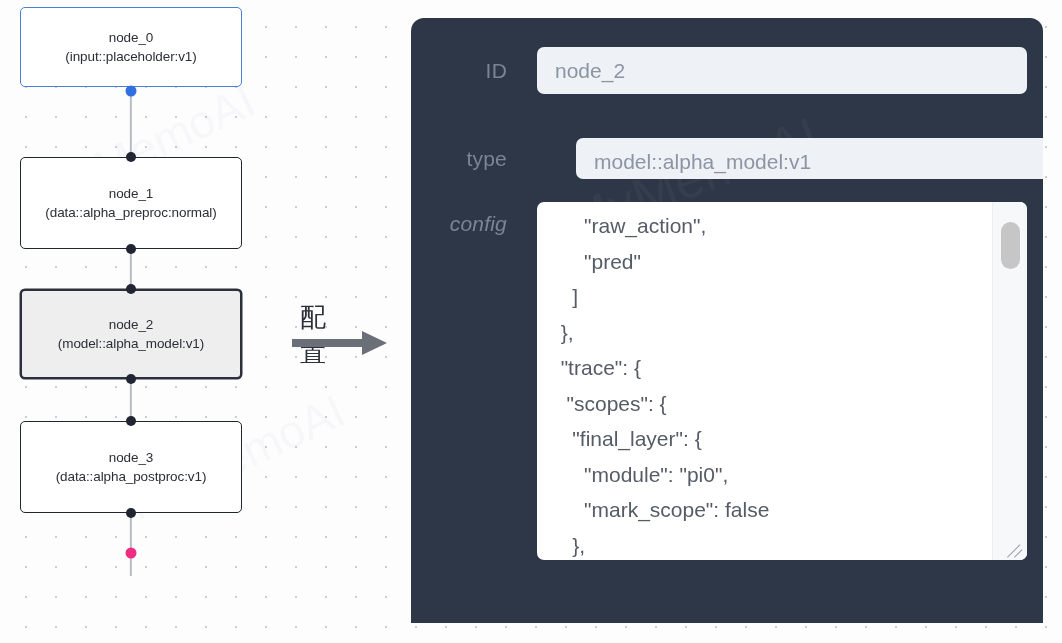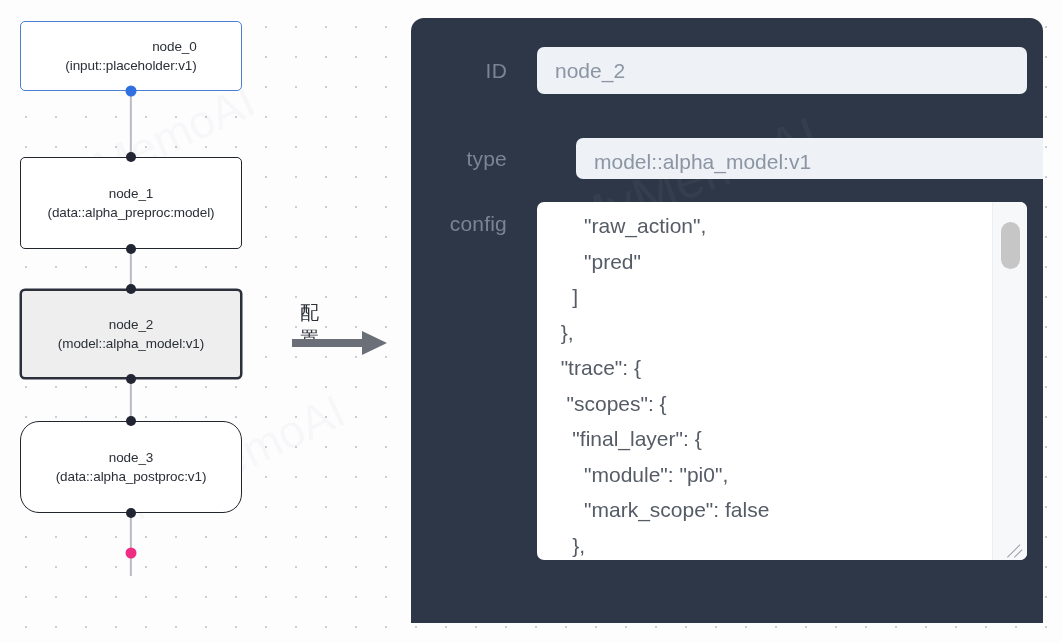--- a/index.html
+++ b/index.html
@@ -73,21 +73,21 @@
     background: #b9bcc2;
     z-index: 2;
     transform: translateX(-50%);
   }
 
   
   #arrow-group { position: absolute; z-index: 5; }
   #arrow-label {
     position: absolute;
     left: 300px; top: 300px;
-    font-size: 19px;
+    font-size: 26px;
     color: #2c3038;
     letter-spacing: 1px;
     font-family: "DejaVu Sans", "Liberation Sans", sans-serif;
   }
   #arrow-shape { position: absolute; left: 292px; top: 328px; }
 
   
   #panel {
     position: absolute;
     left: 411px; top: 18px;
@@ -131,21 +131,21 @@
     padding: 0 18px;
     font-family: "Liberation Sans", "DejaVu Sans", sans-serif;
     outline: none;
   }
   #id-row { left: 18px; top: 29px; }
   #id-input { width: 490px; height: 47px; line-height: 47px; }
   #type-row { left: 18px; top: 120px; gap: 39px; }
   #type-input { width: 490px; height: 41px; line-height: 47px; }
 
   #config-row { left: 18px; top: 184px; align-items: flex-start; }
-  #config-label { padding-top: 10px; }
+  #config-label { padding-top: 10px; font-style: italic; }
   #config-box {
     position: relative;
     width: 490px;
     height: 358px;
     background: #ffffff;
     border-radius: 7px;
     overflow: hidden;
     box-sizing: border-box;
   }
   #config-text {
@@ -230,41 +230,41 @@
 <div id="canvas">
 
   <div class="canvas-watermark" style="left:30px; top:120px;">MyMemoAI</div>
   <div class="canvas-watermark" style="left:120px; top:430px;">MyMemoAI</div>
 
   <div class="edge" style="left:131px; top:90px;  height:68px;"></div>
   <div class="edge" style="left:131px; top:248px; height:70px;"></div>
   <div class="edge" style="left:131px; top:378px; height:65px;"></div>
   <div class="edge" style="left:131px; top:511px; height:65px;"></div>
 
-  <div class="node input" style="left:20px; top:21px; width:222px; height:70px;text-align:right;">
+  <div class="node input" style="left:20px; top:7px; width:222px; height:80px;">
     <span class="nlabel">node_0
 (input::placeholder:v1)</span>
   </div>
   <div class="handle blue" style="left:131px; top:91px;"></div>
 
   <div class="node" style="left:20px; top:157px; width:222px; height:92px;">
     <span class="nlabel">node_1
-(data::alpha_preproc:model)</span>
+(data::alpha_preproc:normal)</span>
   </div>
   <div class="handle" style="left:131px; top:157px;"></div>
   <div class="handle" style="left:131px; top:249px;"></div>
 
   <div class="node selected" style="left:20px; top:289px; width:222px; height:90px;">
     <span class="nlabel">node_2
 (model::alpha_model:v1)</span>
   </div>
   <div class="handle" style="left:131px; top:289px;"></div>
   <div class="handle" style="left:131px; top:379px;"></div>
 
-  <div class="node" style="left:20px; top:421px; width:222px; height:92px;border-radius:19px;">
+  <div class="node" style="left:20px; top:421px; width:222px; height:92px;">
     <span class="nlabel">node_3
 (data::alpha_postproc:v1)</span>
   </div>
   <div class="handle" style="left:131px; top:421px;"></div>
   <div class="handle" style="left:131px; top:513px;"></div>
 
   <div class="handle pink" style="left:131px; top:553px;"></div>
 
   <div id="arrow-group">
     <div id="arrow-label">配置</div>

